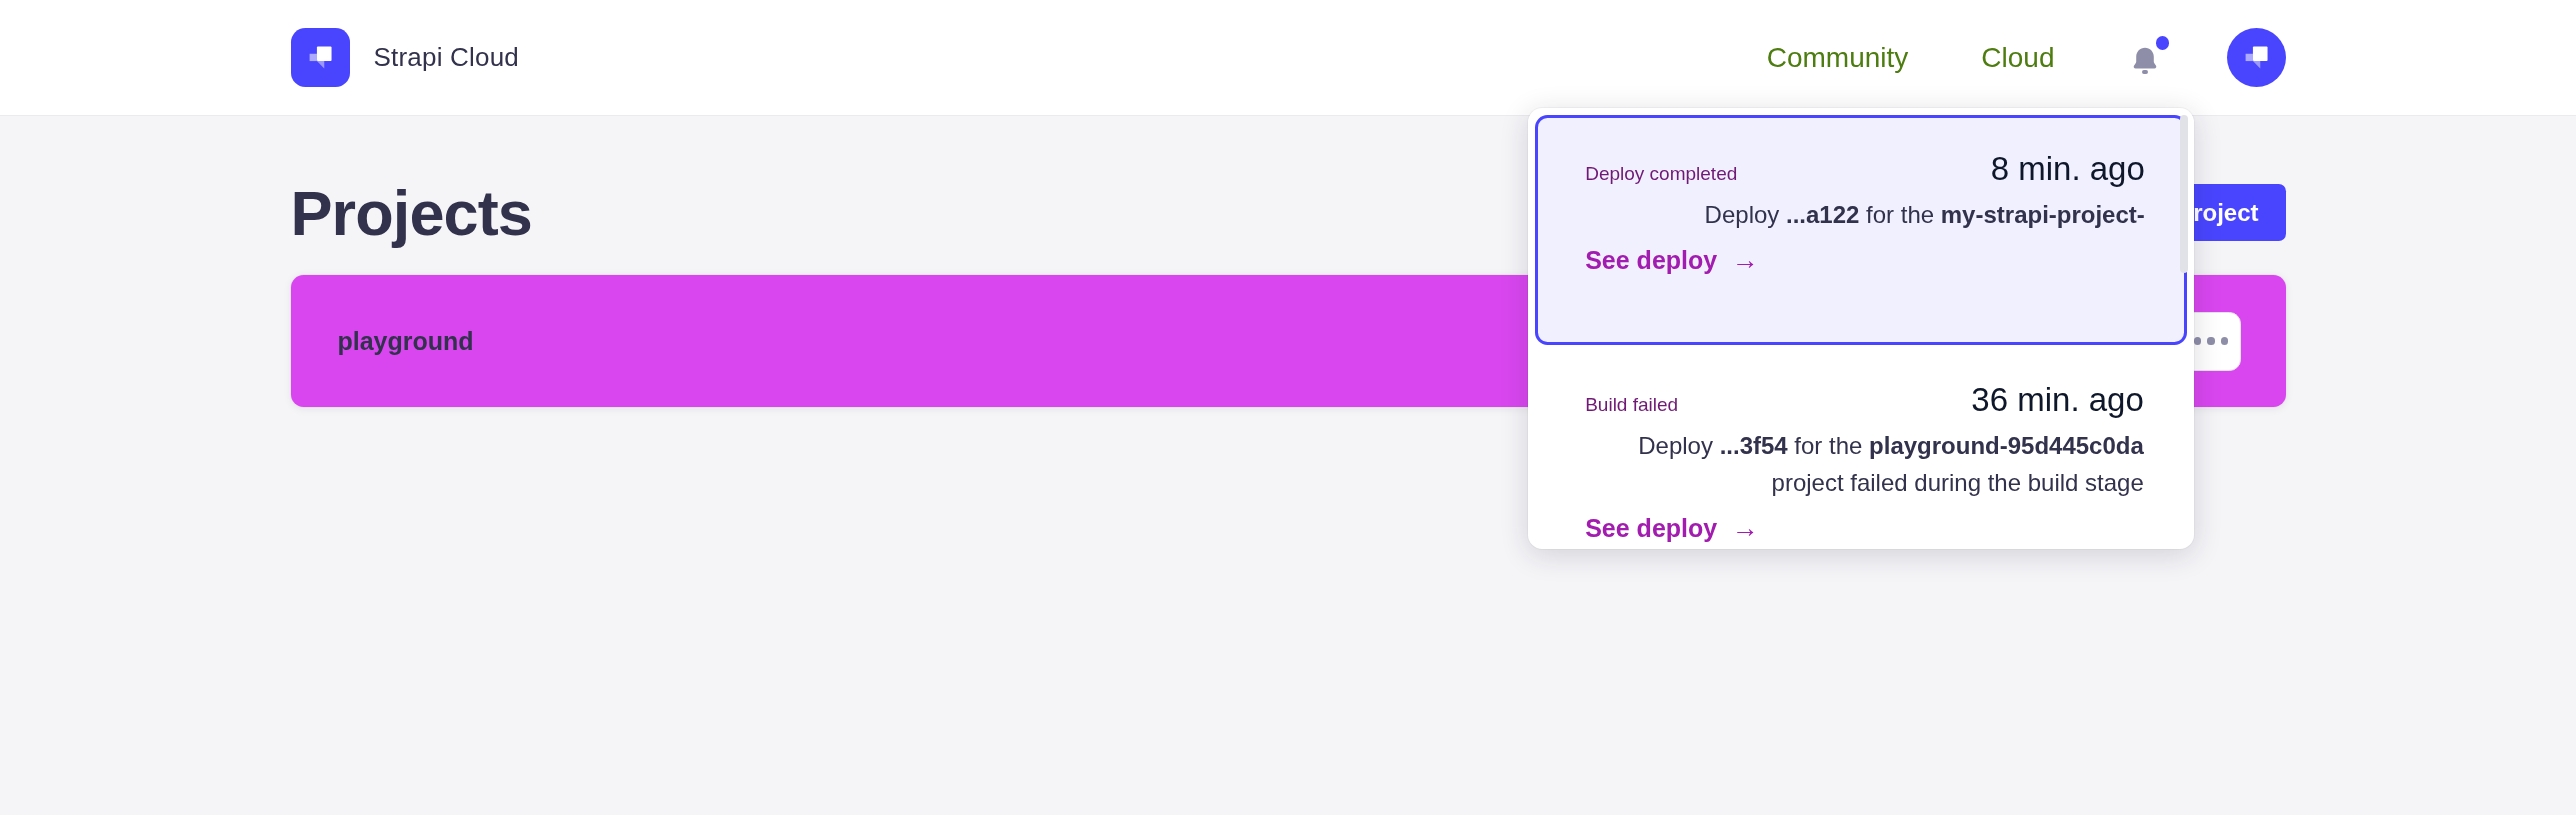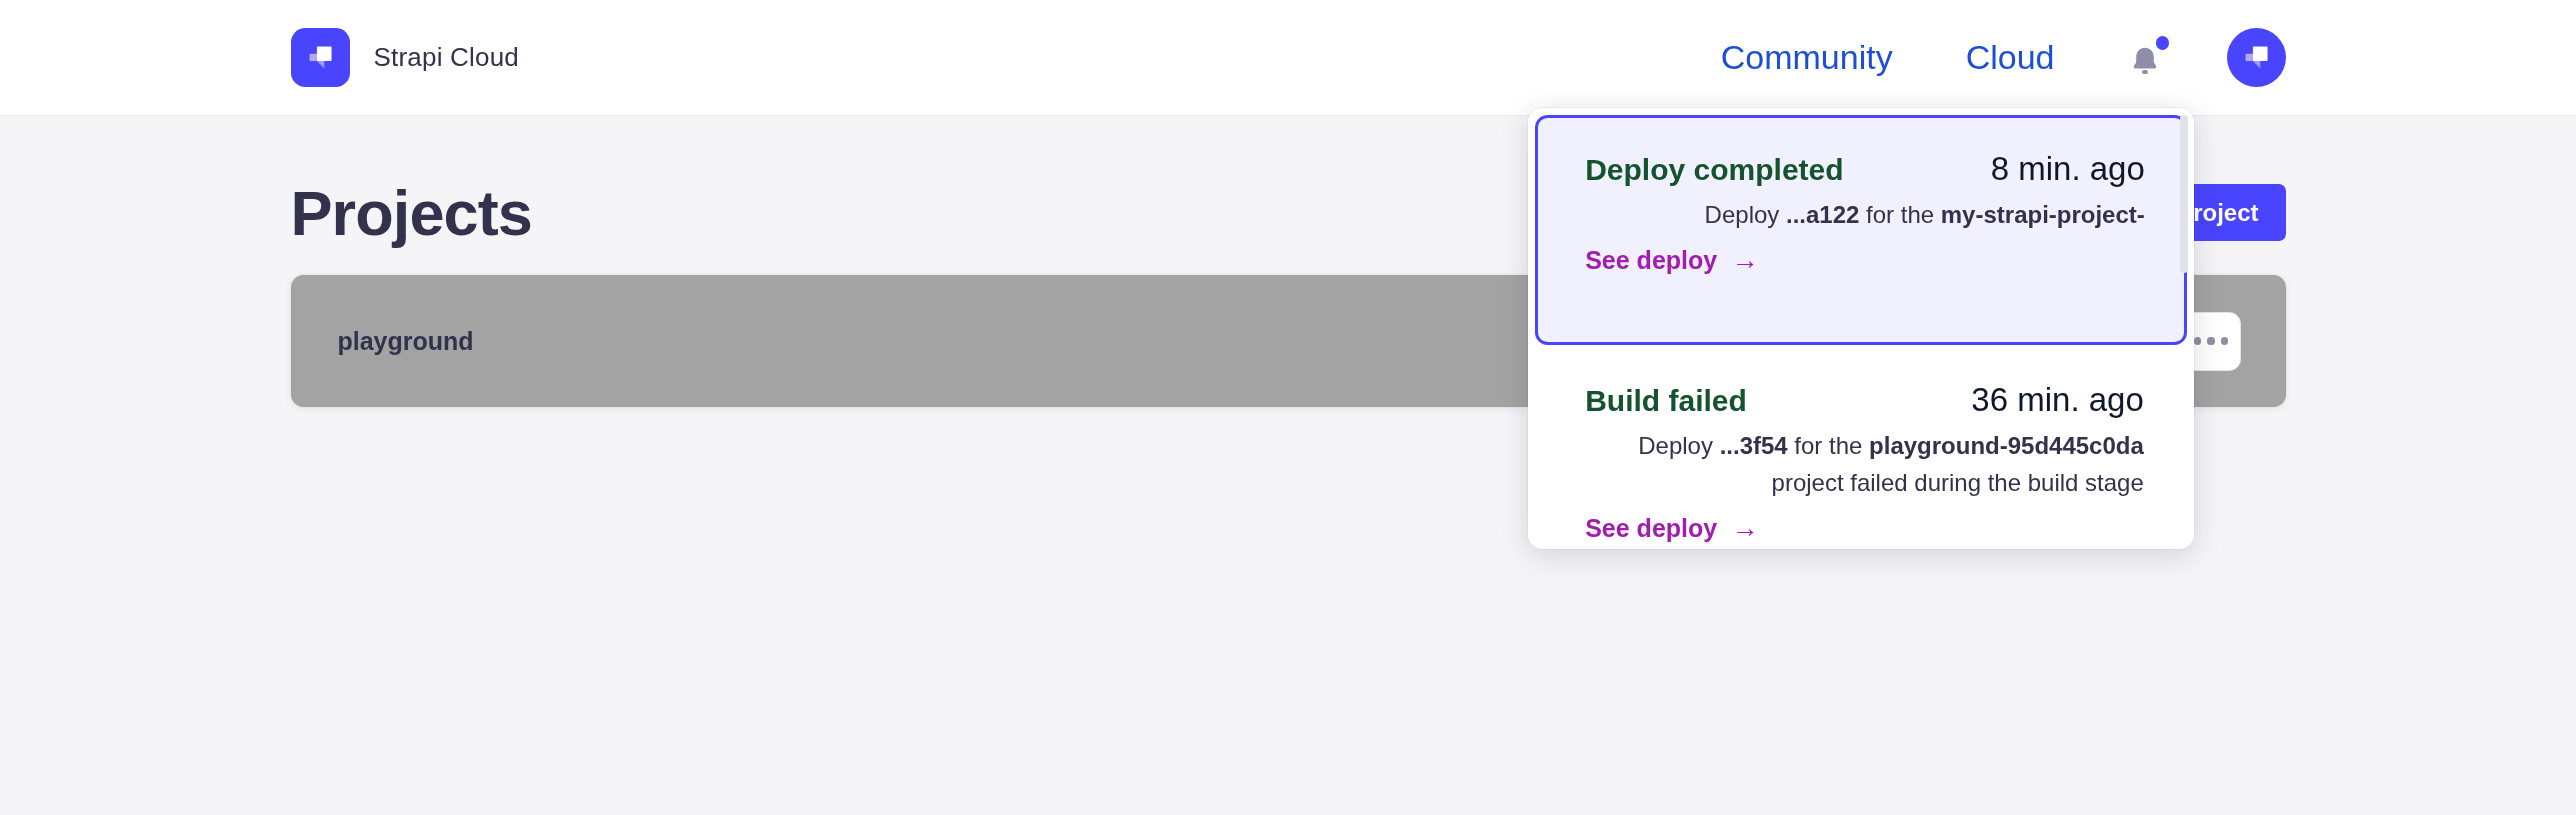--- a/index.html
+++ b/index.html
@@ -25,21 +25,21 @@
   .brand { display: flex; align-items: center; gap: 24px; }
   .logo-square {
     width: 59px; height: 59px; border-radius: 14.3px;
     background: #4945ff;
     display: flex; align-items: center; justify-content: center;
   }
   .logo-square svg, .avatar svg { width: 39px; height: 39px; }
   .app-title { font-size: 26px; font-weight: 500; color: #32324d; letter-spacing: 0.2px; }
   .nav { display: flex; align-items: center; }
   .nav-link {
-    font-size: 34px; color: #1d4ed8; cursor: pointer;
+    font-size: 28px; color: #4d7c0f; cursor: pointer;
     margin-right: 73px; text-decoration: none;
   }
   .bell-wrap { position: relative; margin-right: 63px; cursor: pointer; width: 36px; height: 39px; }
   .bell-wrap svg { width: 34px; height: 36px; display: block; margin-top: 5.4px; }
   .notif-dot {
     position: absolute; top: -1.8px; right: -5.4px;
     width: 13.4px; height: 13.4px; border-radius: 50%;
     background: #4945ff;
   }
   .avatar {
@@ -59,21 +59,21 @@
     height: 57px; padding: 0 27px;
     background: #4945ff; color: #ffffff;
     font-family: "Liberation Sans", sans-serif;
     font-size: 24px; font-weight: 700;
     border: none; border-radius: 7.2px; cursor: pointer;
     white-space: nowrap;
   }
   .project-card {
     margin-top: 25px;
     height: 132px;
-    background: #a3a3a3;
+    background: #d946ef;
     border-radius: 12.5px;
     box-shadow: 0 1.8px 9px rgba(33,33,52,.07), 0 0 0 0.9px rgba(33,33,52,.03);
     display: flex; align-items: center; justify-content: space-between;
     padding: 0 45px 0 47px;
     cursor: pointer;
   }
   .project-name { font-size: 25px; font-weight: 700; color: #32324d; }
   .more-btn {
     width: 59px; height: 59px;
     background: #ffffff;
@@ -100,21 +100,21 @@
     cursor: grab;
   }
   .notif-item { border-radius: 12.5px; padding: 36px 43px 29px 50px; cursor: pointer; }
   .notif-item.highlighted {
     background: #f0f0ff;
     border: 3.6px solid #4945ff;
     padding: 32px 39px 25px 47px;
     height: 230px;
   }
   .notif-head { display: flex; align-items: baseline; justify-content: space-between; }
-  .notif-title { font-size: 30px; font-weight: 700; color: #14532d; }
+  .notif-title { font-size: 19px; font-weight: 400; color: #701a75; }
   .notif-time { font-size: 33px; color: #0f172a; }
   .notif-body { margin-top: 8px; text-align: right; }
   .notif-line { white-space: pre; font-size: 24px; line-height: 37px; color: #32324d; }
   .notif-line .strong { font-weight: 700; }
   .notif-link {
     margin-top: 11.6px;
     display: flex; align-items: center; gap: 14.3px;
     color: #a21caf; font-size: 25px; font-weight: 700;
     cursor: pointer; width: max-content;
   }

